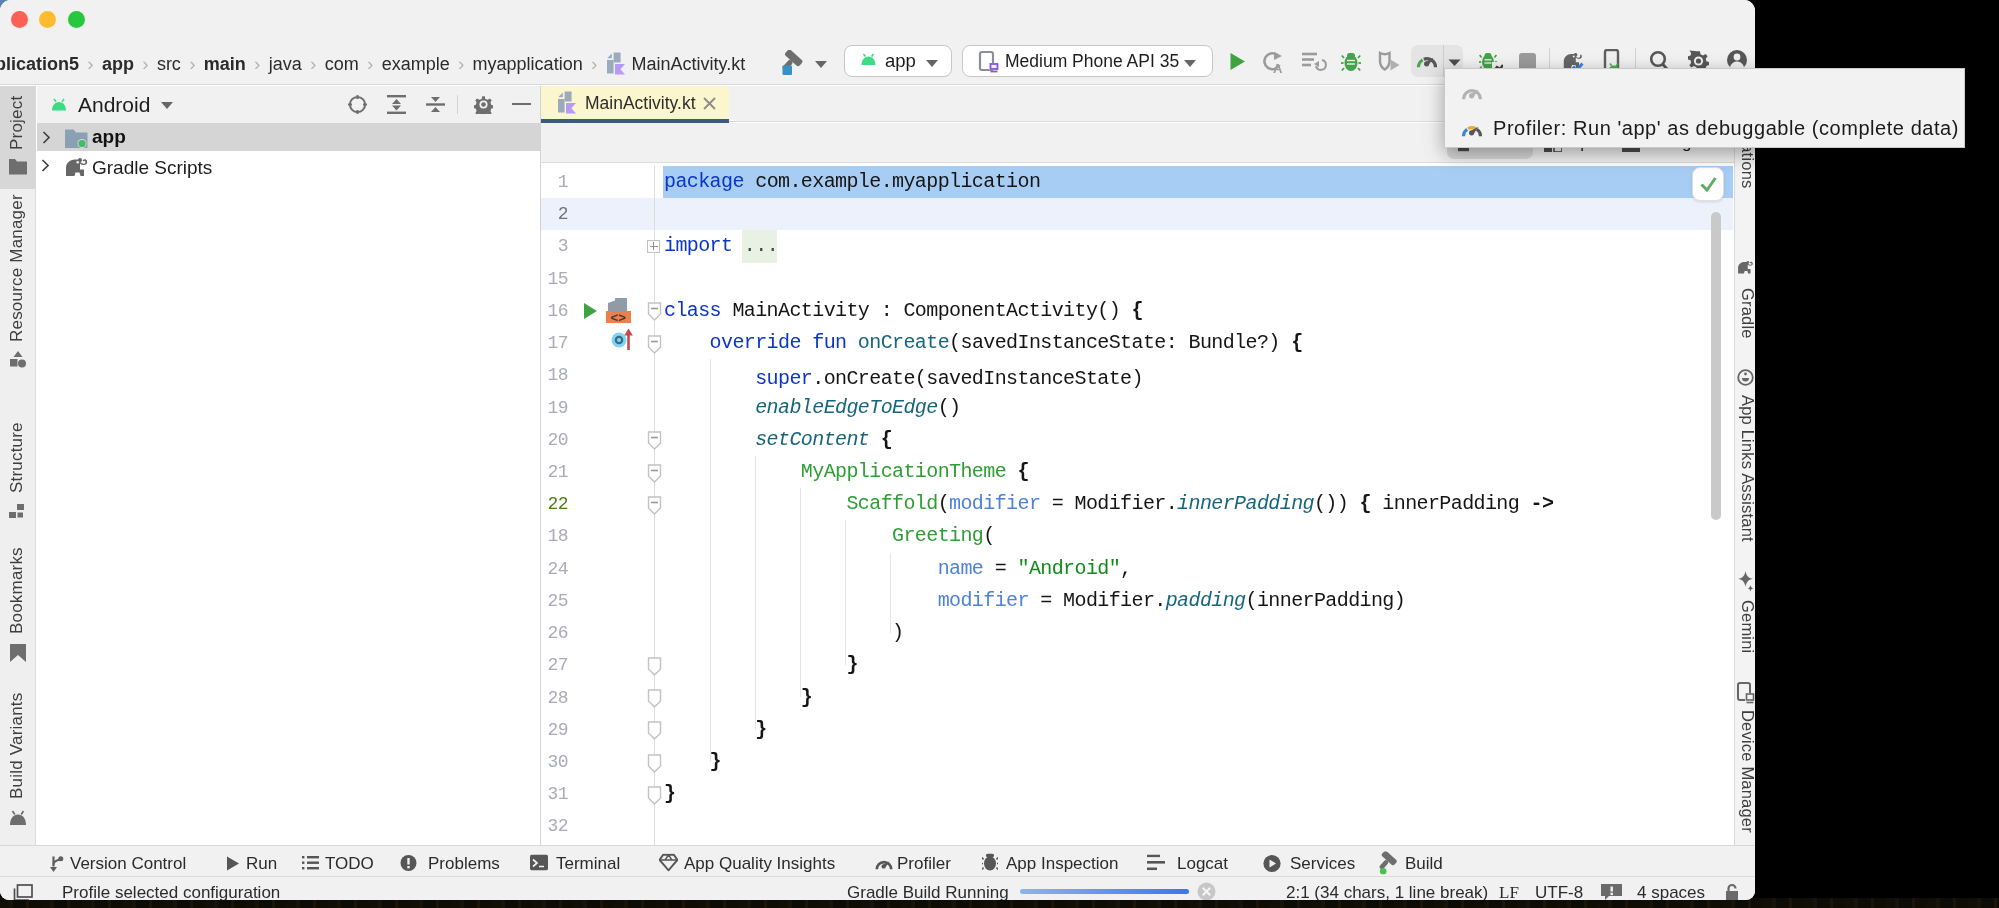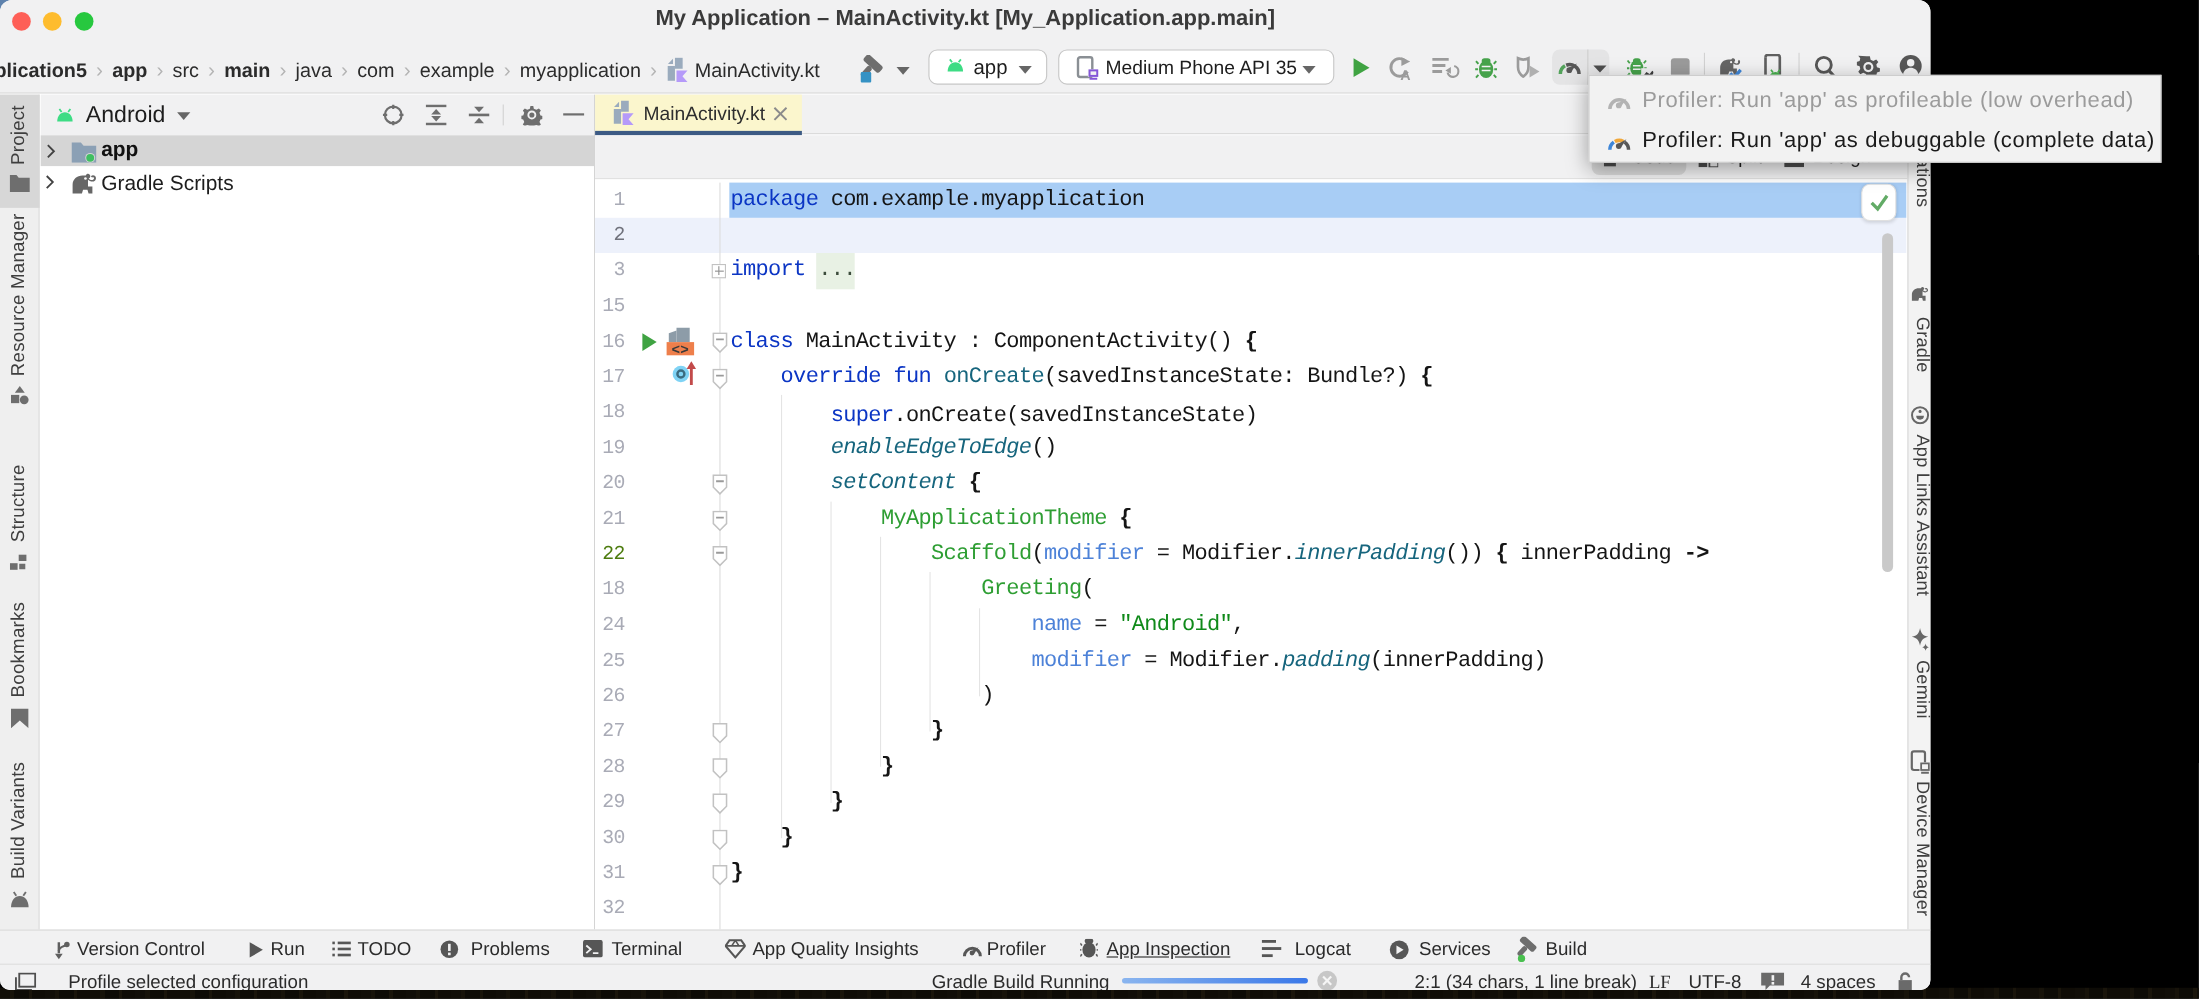--- a/index.html
+++ b/index.html
@@ -29,21 +29,20 @@
 
   <div class="abs" id="bgblue" style="left:0;top:0;width:18px;height:18px;background:#5e82ad;"></div>
   <div class="abs" id="bgstrip" style="left:0;top:898px;width:1999px;height:10px;background:repeating-linear-gradient(90deg,#110e08 0 9px,#17130a 9px 13px,#0d0b06 13px 26px,#1a150b 26px 29px,#0f0c06 29px 41px);"></div>
 
   <div class="abs" id="win">
 
     <div class="abs" id="titlebar" style="left:0;top:0;width:1755px;height:85px;background:#f1f1f2;border-bottom:1px solid #d9d9d9;"></div>
     <div class="abs" style="left:11px;top:10.5px;width:17px;height:17px;border-radius:50%;background:#fe5f57;"></div>
     <div class="abs" style="left:39px;top:10.5px;width:17px;height:17px;border-radius:50%;background:#febc2e;"></div>
     <div class="abs" style="left:68px;top:10.5px;width:17px;height:17px;border-radius:50%;background:#27c83f;"></div>
-    <div class="abs" style="left:540px;top:6px;width:675px;height:26px;font-size:20px;font-weight:bold;color:#3a3a3a;text-align:center;white-space:nowrap;">My Application – MainActivity.kt [My_Application.app.main]</div>
 
     <div class="abs" id="crumbs" style="left:-5px;top:52px;height:24px;font-size:18px;color:#2b2b2b;white-space:nowrap;">
       <span class="bd">plication5</span><span class="bc">›</span><span class="bd">app</span><span class="bc">›</span><span>src</span><span class="bc">›</span><span class="bd">main</span><span class="bc">›</span><span>java</span><span class="bc">›</span><span>com</span><span class="bc">›</span><span>example</span><span class="bc">›</span><span>myapplication</span><span class="bc">›</span><svg width="20" height="23" viewBox="0 0 20 23" style="vertical-align:-5px;">
         <path d="M1.2 6.2 L5.8 1.4 L5.8 6.2 Z" fill="#9aabbd"></path>
         <path d="M7.6 0.5 h7 v10 h-7z" fill="#9aabbd"></path>
         <path d="M1 8 h6.6 v13.5 H1z" fill="#9aabbd"></path>
         <path d="M9 12 H19 L14.4 17.3 L19 22.6 H9 Z" fill="#b59af9"></path>
       </svg><span style="margin-left:6px;">MainActivity.kt</span>
     </div>
 
@@ -512,21 +511,21 @@
         <ellipse cx="8" cy="10" rx="6" ry="7" fill="#565656"></ellipse>
         <g stroke="#565656" stroke-width="1.5">
           <line x1="1.5" y1="6" x2="0" y2="4"></line>
           <line x1="14.5" y1="6" x2="16" y2="4"></line>
           <line x1="1" y1="10" x2="-1" y2="10"></line>
           <line x1="15" y1="10" x2="17" y2="10"></line>
           <line x1="1.5" y1="14" x2="0" y2="16"></line>
           <line x1="14.5" y1="14" x2="16" y2="16"></line>
         </g>
       </svg>
-      <div class="abs" style="left:1006px;top:851px;text-decoration:underline;">App Inspection</div>
+      <div class="abs" style="left:1006px;top:851px;">App Inspection</div>
       <svg class="abs" style="left:1147px;top:852px;" width="18" height="16" viewBox="0 0 18 16">
         <g fill="#565656">
           <rect x="0" y="0" width="13" height="2.6"></rect>
           <rect x="0" y="6.5" width="18" height="2.6"></rect>
           <rect x="0" y="13" width="10" height="2.6"></rect>
         </g>
       </svg>
       <div class="abs" style="left:1177px;top:851px;">Logcat</div>
       <svg class="abs" style="left:1263px;top:852px;" width="18" height="18" viewBox="0 0 18 18">
         <circle cx="9" cy="9" r="8.6" fill="#565656"></circle>
@@ -574,21 +573,20 @@
       </svg>
     </div>
   </div>
 
   <div class="abs" id="popup" style="left:1444px;top:68px;width:521px;height:80px;background:#f2f2f2;border:1px solid #c9c9c9;box-shadow:0 6px 18px rgba(0,0,0,0.35);">
     <svg class="abs" style="left:16px;top:14px;" width="22" height="20" viewBox="0 0 22 20">
       <path d="M2.50 16.20 A 8.5 8.5 0 0 1 19.50 16.20" fill="none" stroke="#b3b3b3" stroke-width="3.2"></path>
       <circle cx="10.6" cy="12.8" r="2.6" fill="#b3b3b3"></circle>
       <path d="M10.2 10.6 L17.6 6.7 L12.9 13.6 z" fill="#b3b3b3"></path>
     </svg>
-    <div class="abs" style="left:48px;top:11px;font-size:20px;letter-spacing:0.55px;color:#9b9b9b;white-space:nowrap;">Profiler: Run 'app' as profileable (low overhead)</div>
     <svg class="abs" style="left:16px;top:51px;" width="22" height="20" viewBox="0 0 22 20">
       <path d="M2.50 16.20 A 8.5 8.5 0 0 1 6.12 9.24" fill="none" stroke="#3e86d8" stroke-width="3.2"></path>
       <path d="M7.01 8.69 A 8.5 8.5 0 0 1 14.99 8.69" fill="none" stroke="#f0a73a" stroke-width="3.2"></path>
       <path d="M15.88 9.24 A 8.5 8.5 0 0 1 19.50 16.20" fill="none" stroke="#575757" stroke-width="3.2"></path>
       <circle cx="10.6" cy="12.8" r="2.6" fill="#575757"></circle>
       <path d="M10.2 10.6 L17.6 6.7 L12.9 13.6 z" fill="#575757"></path>
     </svg>
     <div class="abs" style="left:48px;top:48px;font-size:20px;letter-spacing:0.55px;color:#1b1b1b;white-space:nowrap;">Profiler: Run 'app' as debuggable (complete data)</div>
   </div>
 

